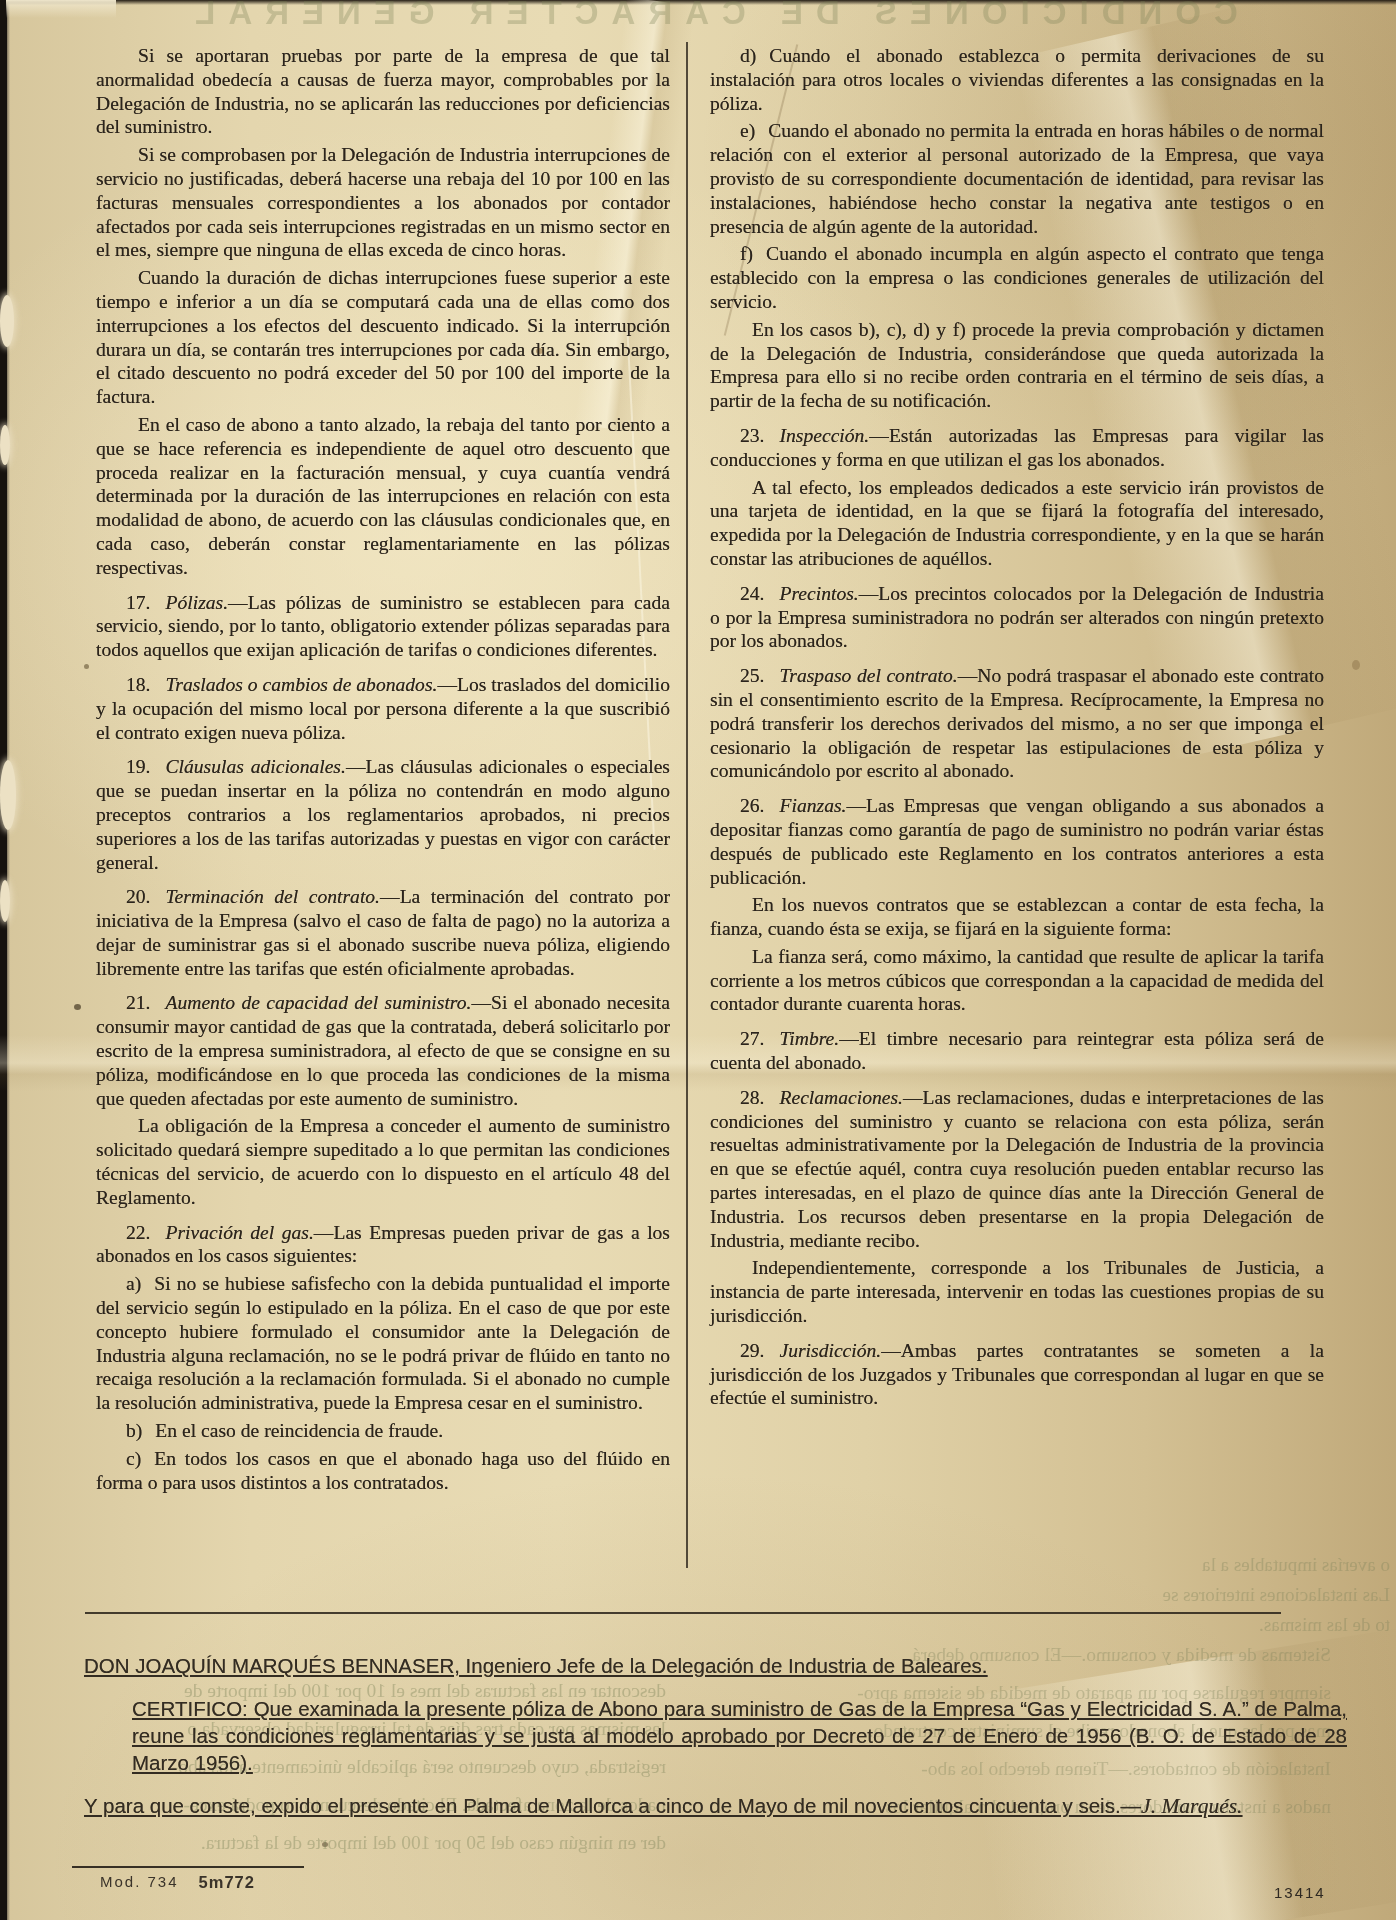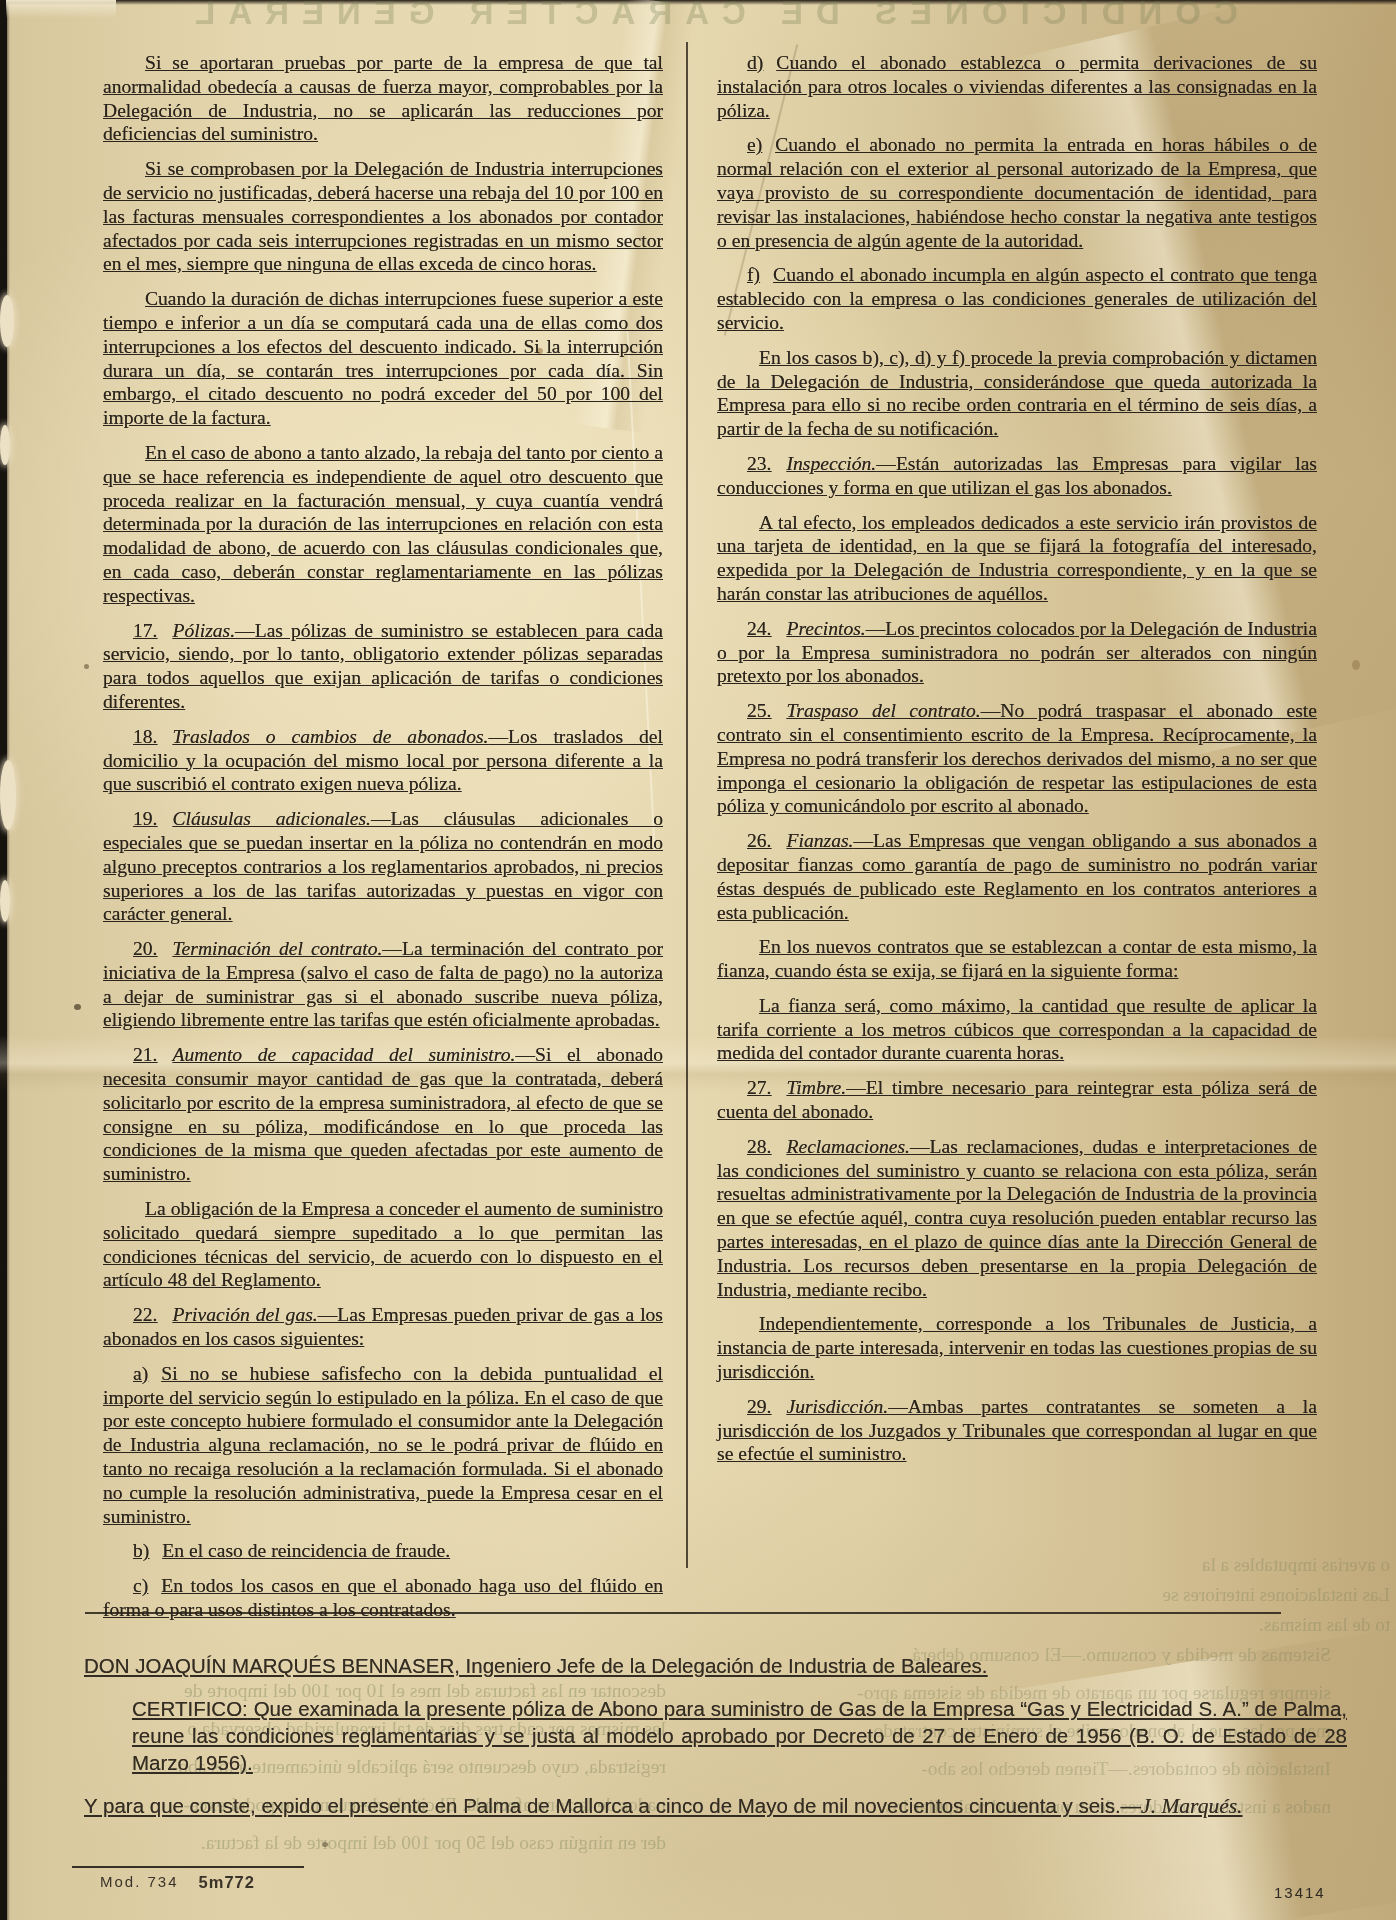--- a/index.html
+++ b/index.html
@@ -39,21 +39,21 @@
   .ghost{transform:scaleX(-1);color:rgba(122,128,88,.38);pointer-events:none;}
   #ghost-title{left:70px;top:-6px;width:1280px;font-family:"Liberation Sans",sans-serif;font-weight:bold;font-size:33px;letter-spacing:13px;text-align:center;color:rgba(118,126,84,.30);}
   .ghost-block span{display:block;}
   #ghost-bl{left:86px;top:1672px;width:580px;font-size:19.5px;line-height:38px;}
   #ghost-br{left:716px;top:1636px;width:615px;font-size:19.5px;line-height:38px;color:rgba(122,128,88,.33);}
   #ghost-r{left:1004px;top:1550px;width:386px;font-size:19px;line-height:30px;color:rgba(122,128,88,.35);}
   
   .col{color:#2b241c;font-size:19.6px;line-height:23.8px;text-align:justify;text-shadow:0 0 0.4px rgba(43,36,28,.65);}
   #left-col{left:92px;top:40px;width:582px;}
   #right-col{left:706px;top:40px;width:622px;}
-  .para{margin:11px;text-indent:42px;text-decoration:underline;}
+  .para{margin:4px;text-indent:42px;}
   .para.numbered{margin-top:11px;text-indent:30px;}
   .para.lettered{text-indent:30px;}
   .num{margin-right:15px;}
   .title{font-style:italic;}
   .letter{margin-right:13px;}
   #divider{left:686px;top:42px;width:2px;height:1526px;background:rgba(45,38,28,.8);}
   #section-rule{left:85px;top:1612px;width:1196px;height:2px;background:rgba(40,33,24,.85);}
   
   #certification{left:68px;top:1636px;width:1292px;font-family:"Liberation Sans",sans-serif;font-size:20.5px;line-height:27px;color:#332c22;text-shadow:0 0 0.3px rgba(51,44,34,.6);}
   #certification p{margin:16px;text-decoration:underline;}
@@ -130,21 +130,21 @@
 <div class="abs col" id="right-col">
     <p class="para lettered"><span class="letter">d)</span><span class="body">Cuando el abonado establezca o permita derivaciones de su instalación para otros locales o viviendas diferentes a las consignadas en la póliza.</span></p>
     <p class="para lettered"><span class="letter">e)</span><span class="body">Cuando el abonado no permita la entrada en horas hábiles o de normal relación con el exterior al personal autorizado de la Empresa, que vaya provisto de su correspondiente documentación de identidad, para revisar las instalaciones, habiéndose hecho constar la negativa ante testigos o en presencia de algún agente de la autoridad.</span></p>
     <p class="para lettered"><span class="letter">f)</span><span class="body">Cuando el abonado incumpla en algún aspecto el contrato que tenga establecido con la empresa o las condiciones generales de utilización del servicio.</span></p>
     <p class="para plain"><span class="body">En los casos b), c), d) y f) procede la previa comprobación y dictamen de la Delegación de Industria, considerándose que queda autorizada la Empresa para ello si no recibe orden contraria en el término de seis días, a partir de la fecha de su notificación.</span></p>
     <p class="para numbered"><span class="num">23.</span><span class="title">Inspección.</span><span class="body">—Están autorizadas las Empresas para vigilar las conducciones y forma en que utilizan el gas los abonados.</span></p>
     <p class="para plain"><span class="body">A tal efecto, los empleados dedicados a este servicio irán provistos de una tarjeta de identidad, en la que se fijará la fotografía del interesado, expedida por la Delegación de Industria correspondiente, y en la que se harán constar las atribuciones de aquéllos.</span></p>
     <p class="para numbered"><span class="num">24.</span><span class="title">Precintos.</span><span class="body">—Los precintos colocados por la Delegación de Industria o por la Empresa suministradora no podrán ser alterados con ningún pretexto por los abonados.</span></p>
     <p class="para numbered"><span class="num">25.</span><span class="title">Traspaso del contrato.</span><span class="body">—No podrá traspasar el abonado este contrato sin el consentimiento escrito de la Empresa. Recíprocamente, la Empresa no podrá transferir los derechos derivados del mismo, a no ser que imponga el cesionario la obligación de respetar las estipulaciones de esta póliza y comunicándolo por escrito al abonado.</span></p>
     <p class="para numbered"><span class="num">26.</span><span class="title">Fianzas.</span><span class="body">—Las Empresas que vengan obligando a sus abonados a depositar fianzas como garantía de pago de suministro no podrán variar éstas después de publicado este Reglamento en los contratos anteriores a esta publicación.</span></p>
-    <p class="para plain"><span class="body">En los nuevos contratos que se establezcan a contar de esta mismo, la fianza, cuando ésta se exija, se fijará en la siguiente forma:</span></p>
+    <p class="para plain"><span class="body">En los nuevos contratos que se establezcan a contar de esta fecha, la fianza, cuando ésta se exija, se fijará en la siguiente forma:</span></p>
     <p class="para plain"><span class="body">La fianza será, como máximo, la cantidad que resulte de aplicar la tarifa corriente a los metros cúbicos que correspondan a la capacidad de medida del contador durante cuarenta horas.</span></p>
     <p class="para numbered"><span class="num">27.</span><span class="title">Timbre.</span><span class="body">—El timbre necesario para reintegrar esta póliza será de cuenta del abonado.</span></p>
     <p class="para numbered"><span class="num">28.</span><span class="title">Reclamaciones.</span><span class="body">—Las reclamaciones, dudas e interpretaciones de las condiciones del suministro y cuanto se relaciona con esta póliza, serán resueltas administrativamente por la Delegación de Industria de la provincia en que se efectúe aquél, contra cuya resolución pueden entablar recurso las partes interesadas, en el plazo de quince días ante la Dirección General de Industria. Los recursos deben presentarse en la propia Delegación de Industria, mediante recibo.</span></p>
     <p class="para plain"><span class="body">Independientemente, corresponde a los Tribunales de Justicia, a instancia de parte interesada, intervenir en todas las cuestiones propias de su jurisdicción.</span></p>
     <p class="para numbered"><span class="num">29.</span><span class="title">Jurisdicción.</span><span class="body">—Ambas partes contratantes se someten a la jurisdicción de los Juzgados y Tribunales que correspondan al lugar en que se efectúe el suministro.</span></p>
   </div>
 
 <div class="abs" id="section-rule"></div>
 
 <div class="abs" id="certification">

